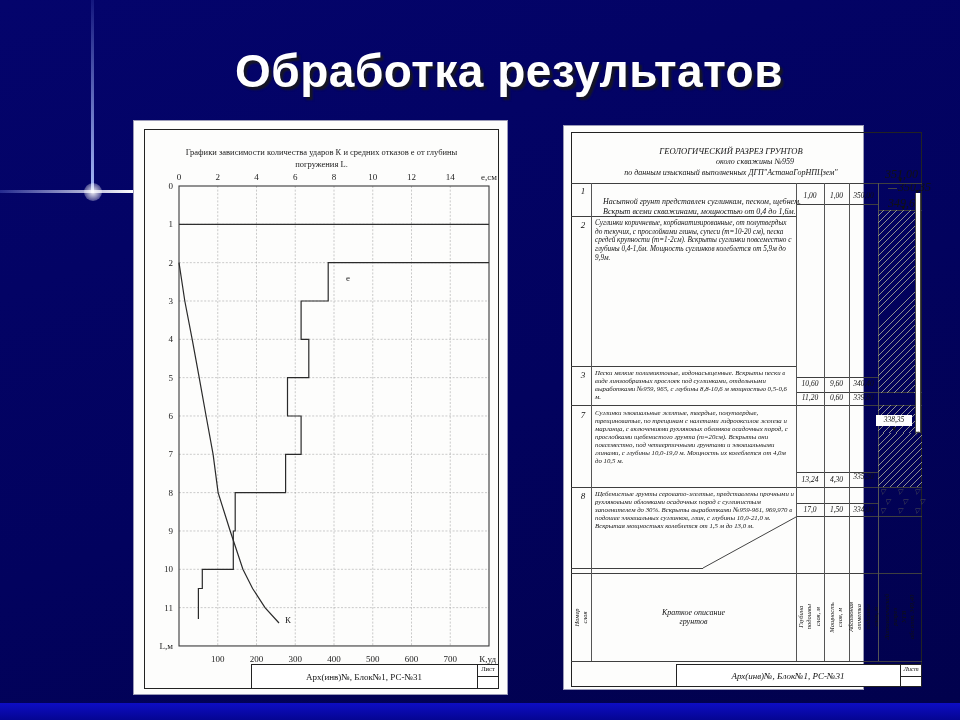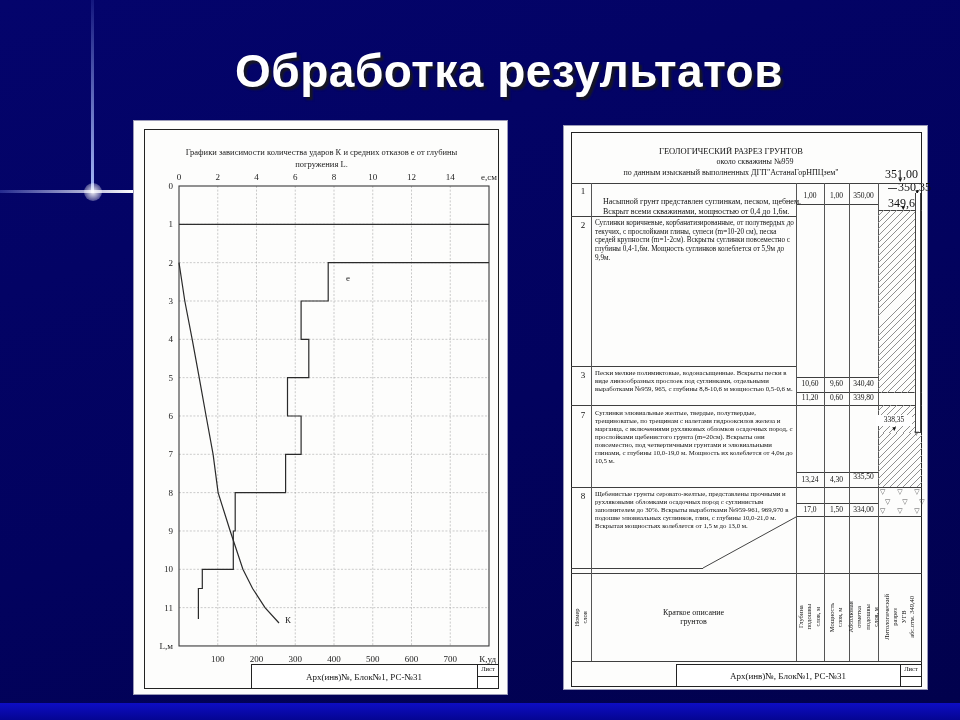--- a/index.html
+++ b/index.html
@@ -15,21 +15,21 @@
            background:radial-gradient(circle, rgba(255,255,255,0.95), rgba(255,255,255,0)); }
   .bottom-band { position:absolute; left:0; top:703px; width:960px; height:17px;
            background:linear-gradient(180deg,#0d0dc4,#050592); }
 
   .slide-title { position:absolute; left:0; right:0; top:44px; text-align:center; padding-left:58px;
            font-family:"Liberation Sans", sans-serif; font-weight:bold; font-size:46px; color:#ffffff;
            text-shadow:3px 3px 2px rgba(25,25,25,0.85); letter-spacing:0.5px; }
 
   .panel { position:absolute; background:#fdfdfc; border:1px solid #9a9ab8; }
   #left-panel  { left:133px; top:120px; width:375px; height:575px; }
-  #right-panel { left:563px; top:125px; width:365px; height:565px; }
+  #right-panel { left:563px; top:125px; width:301px; height:565px;font-style:italic; }
   .frame { position:absolute; border:1.5px solid #222; pointer-events:none; }
 
   .hl { position:absolute; height:1px; background:#3f3f3f; }
   .vl { position:absolute; width:1px;  background:#555; }
 
   .ctext { position:absolute; text-align:center; color:#1a1a1a; }
   .heading { font-size:8.5px; }
 
   
   .tblock { position:absolute; border:1.3px solid #222; background:#fff; }

